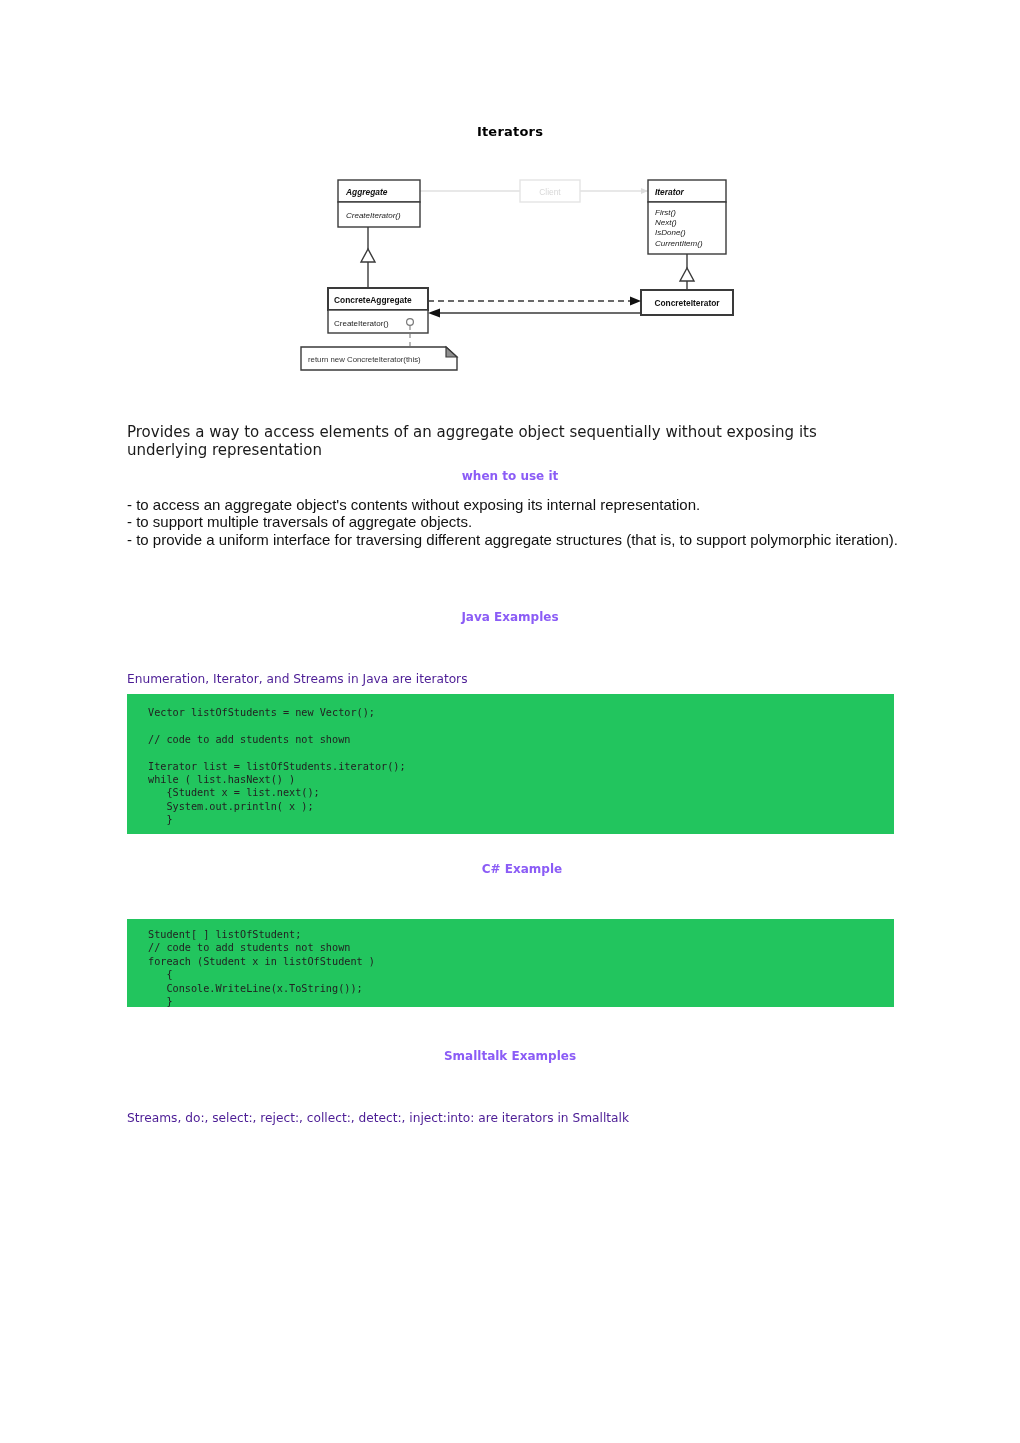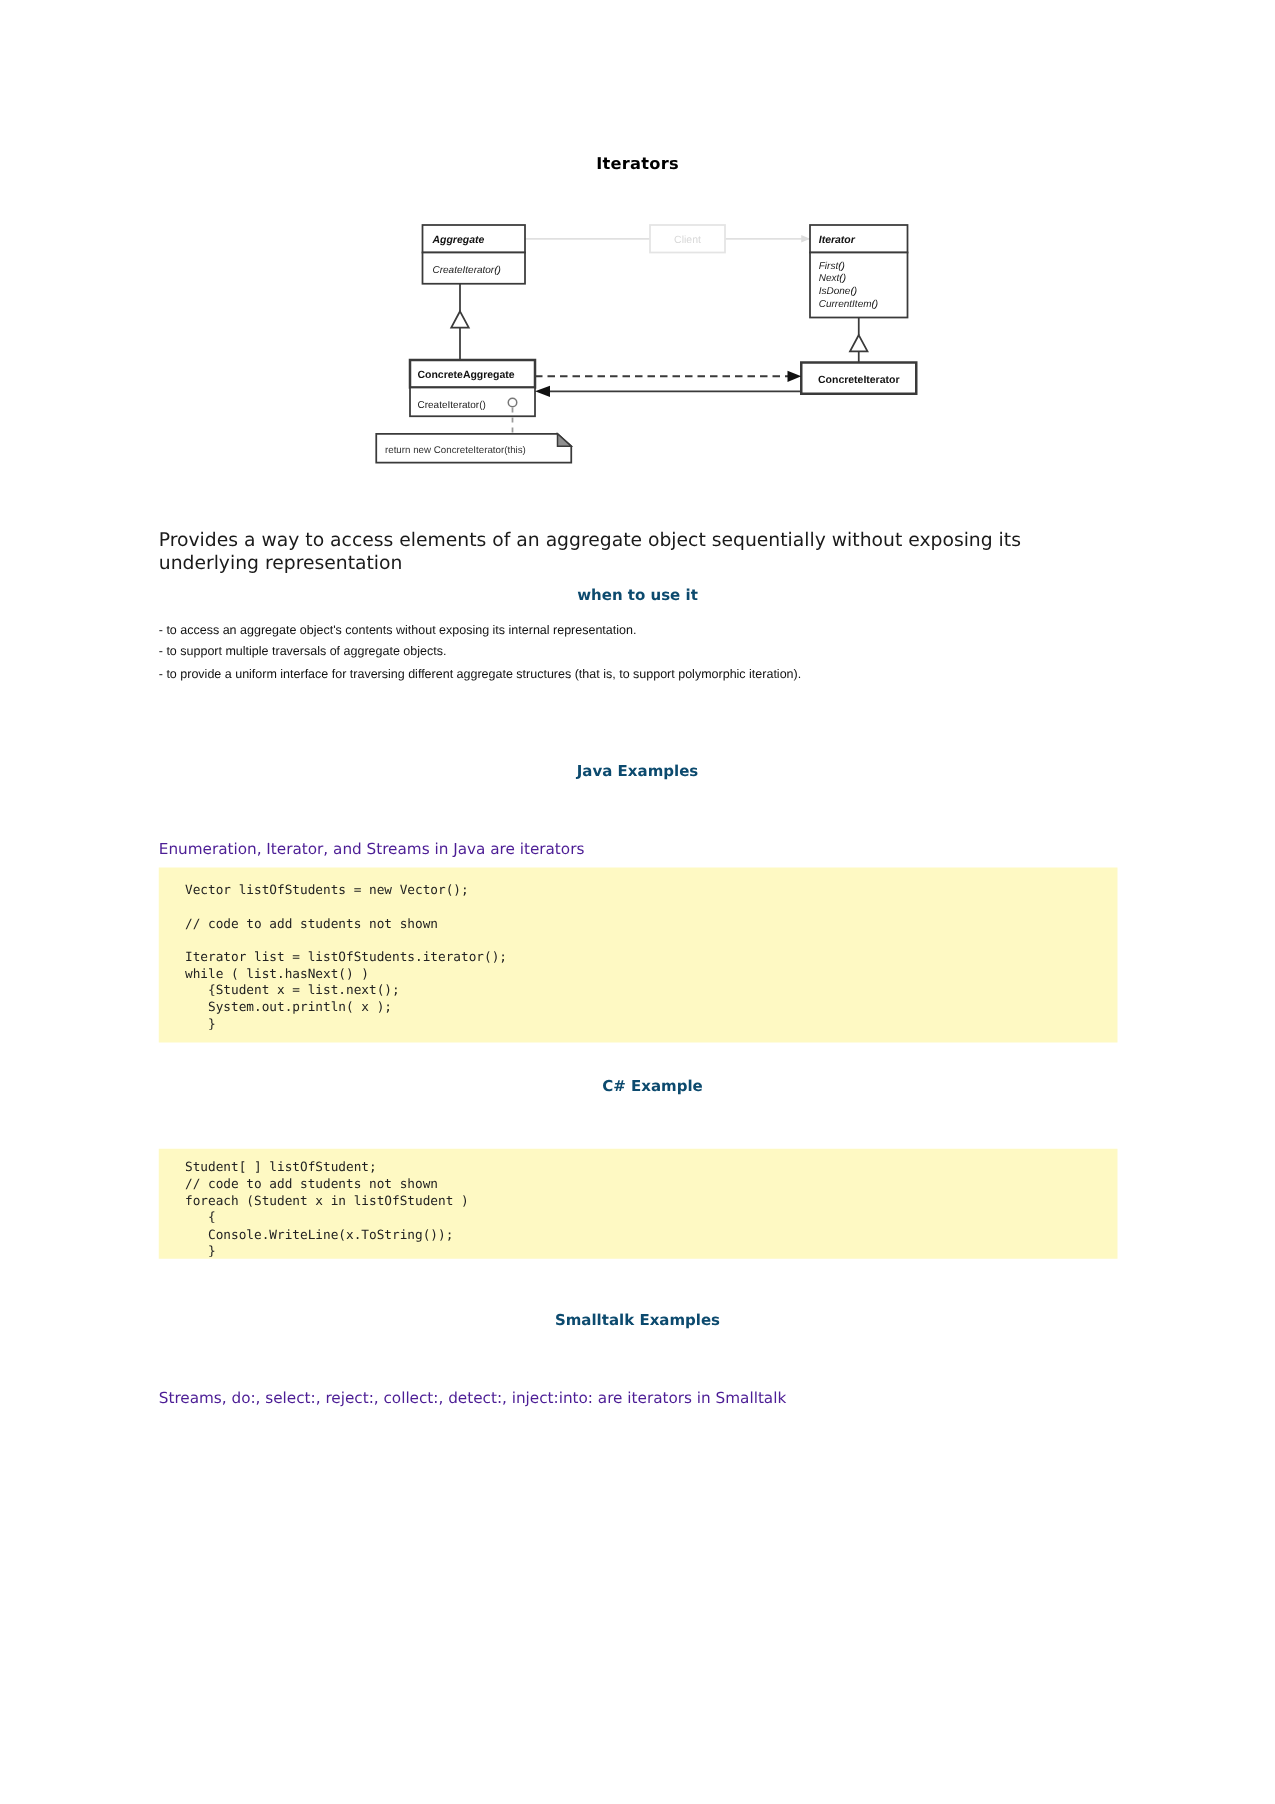--- a/index.html
+++ b/index.html
@@ -60,55 +60,55 @@
   }
 
   .section-head {
     position: absolute;
     left: 0;
     width: 1020px;
     text-align: center;
     font-family: "DejaVu Sans", sans-serif;
     font-size: 12px;
     font-weight: bold;
-    color: #0c4a6e;
+    color: #8b5cf6;
   }
   .section-head.h-when   { top: 469px; }
   .section-head.h-java   { top: 610px; }
   .section-head.h-csharp { top: 862px; padding-left: 12px; }
   .section-head.h-small  { top: 1049px; }
 
   .bullets {
     position: absolute;
     left: 127px;
     top: 496px;
     width: 790px;
     font-family: "Liberation Sans", sans-serif;
-    font-size: 10px;
+    font-size: 15px;
     line-height: 17.4px;
     color: #111;
     white-space: pre-line;
   }
 
   .lead {
     position: absolute;
     left: 127px;
     font-family: "DejaVu Sans", sans-serif;
     font-size: 12.2px;
     color: #4c1d95;
   }
   .lead.lead-java  { top: 672px; }
   .lead.lead-small { top: 1111px; }
 
   
   .code-block {
     position: absolute;
     left: 127px;
     width: 767px;
-    background: #fef9c3;
+    background: #22c55e;
     box-sizing: border-box;
     font-family: "DejaVu Sans Mono", monospace;
     font-size: 10.2px;
     line-height: 13.4px;
     color: #222;
     white-space: pre;
     padding: 12px 0 12px 21px;
   }
   .code-block.code-java  { top: 694px;  height: 140px; }
   .code-block.code-csharp{ top: 919px;  height: 88px;  padding-top: 9px; }

